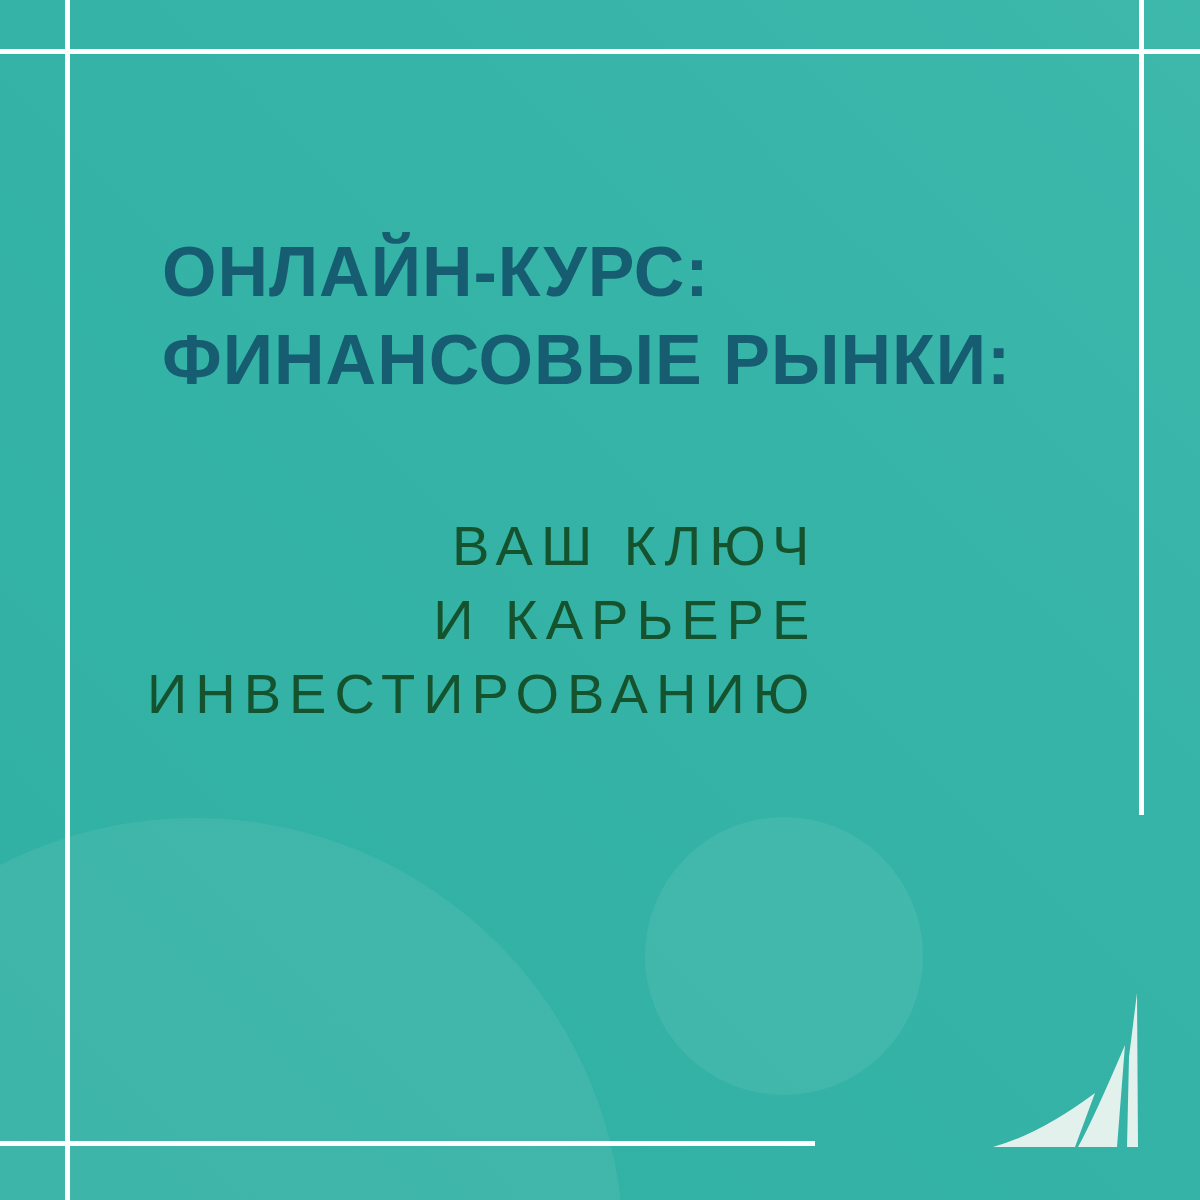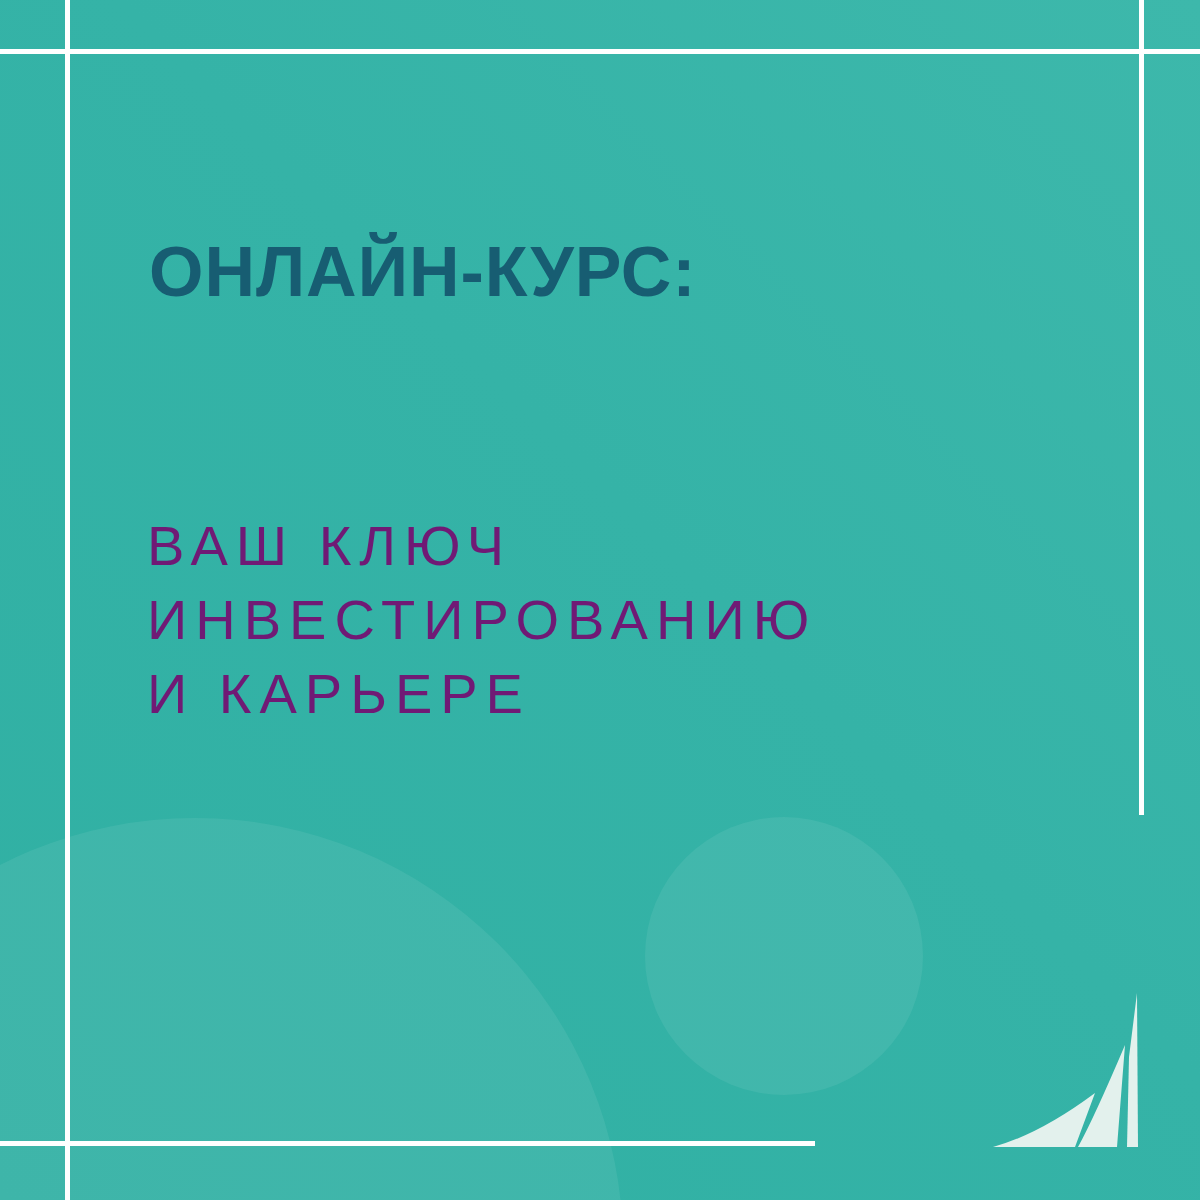--- a/index.html
+++ b/index.html
@@ -37,39 +37,40 @@
     position: absolute;
     background: #ffffff;
   }
   .frame-line.left   { left: 65px;   top: 0;      width: 5px;    height: 1200px; }
   .frame-line.top    { left: 0;      top: 49px;   width: 1200px; height: 5px;  }
   .frame-line.right  { left: 1139px; top: 0;      width: 5px;    height: 815px; }
   .frame-line.bottom { left: 0;      top: 1141px; width: 815px;  height: 5px;  }
 
   .heading {
     position: absolute;
-    left: 149px;
+    left: 162px;
     top: 228px;
     color: #175d72;
     font-size: 70px;
     font-weight: 700;
     line-height: 88px;
     letter-spacing: 1px;
     white-space: nowrap;
   }
   .subtitle {
     position: absolute;
     left: 147px;
     top: 509px;
-    color: #701a75;
+    color: #14532d;
     font-size: 56px;
     font-weight: 400;
     line-height: 74px;
     letter-spacing: 8px;
     white-space: nowrap;
+    text-align: right;
   }
   .logo {
     position: absolute;
     left: 985px;
     top: 990px;
     width: 160px;
     height: 160px;
   }
 </style>
 </head>
@@ -78,26 +79,27 @@
 <div class="deco-circle big"></div>
 <div class="deco-circle medium"></div>
 
 <div class="frame-line left"></div>
 <div class="frame-line top"></div>
 <div class="frame-line right"></div>
 <div class="frame-line bottom"></div>
 
 <div class="heading">
   <div>ОНЛАЙН-КУРС:</div>
+  <div>ФИНАНСОВЫЕ РЫНКИ:</div>
 </div>
 
 <div class="subtitle">
   <div>ВАШ КЛЮЧ</div>
+  <div>И КАРЬЕРЕ</div>
   <div>ИНВЕСТИРОВАНИЮ</div>
-  <div>И КАРЬЕРЕ</div>
 </div>
 
 <svg class="logo" viewBox="0 0 160 160" xmlns="http://www.w3.org/2000/svg">
   <g fill="#e3f1ed">
     <path d="M 8,157 L 90,157 L 110,103 Q 55,144 8,157 Z"></path>
     <path d="M 93,157 L 132,157 L 140,55 Q 109,128 93,157 Z"></path>
     <path d="M 142,157 L 144,67 L 152,3 L 153,157 Z"></path>
   </g>
 </svg>
 

